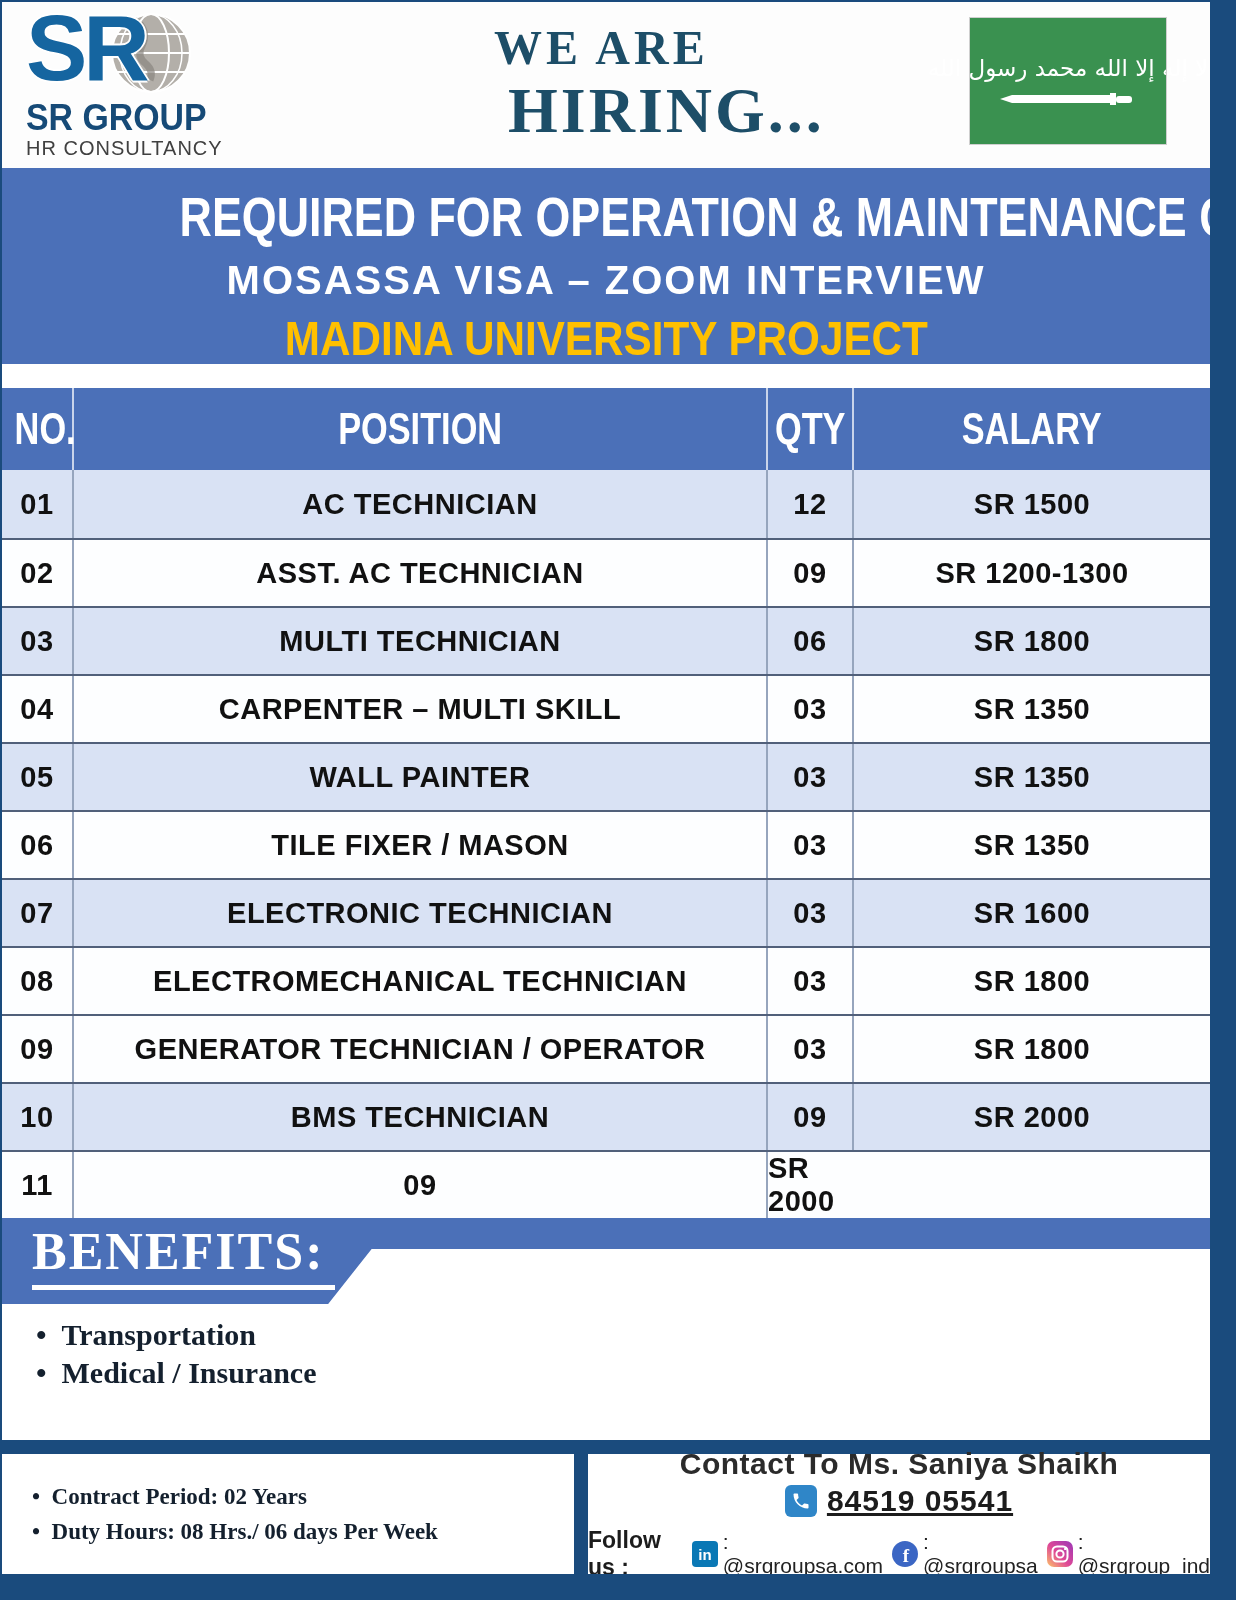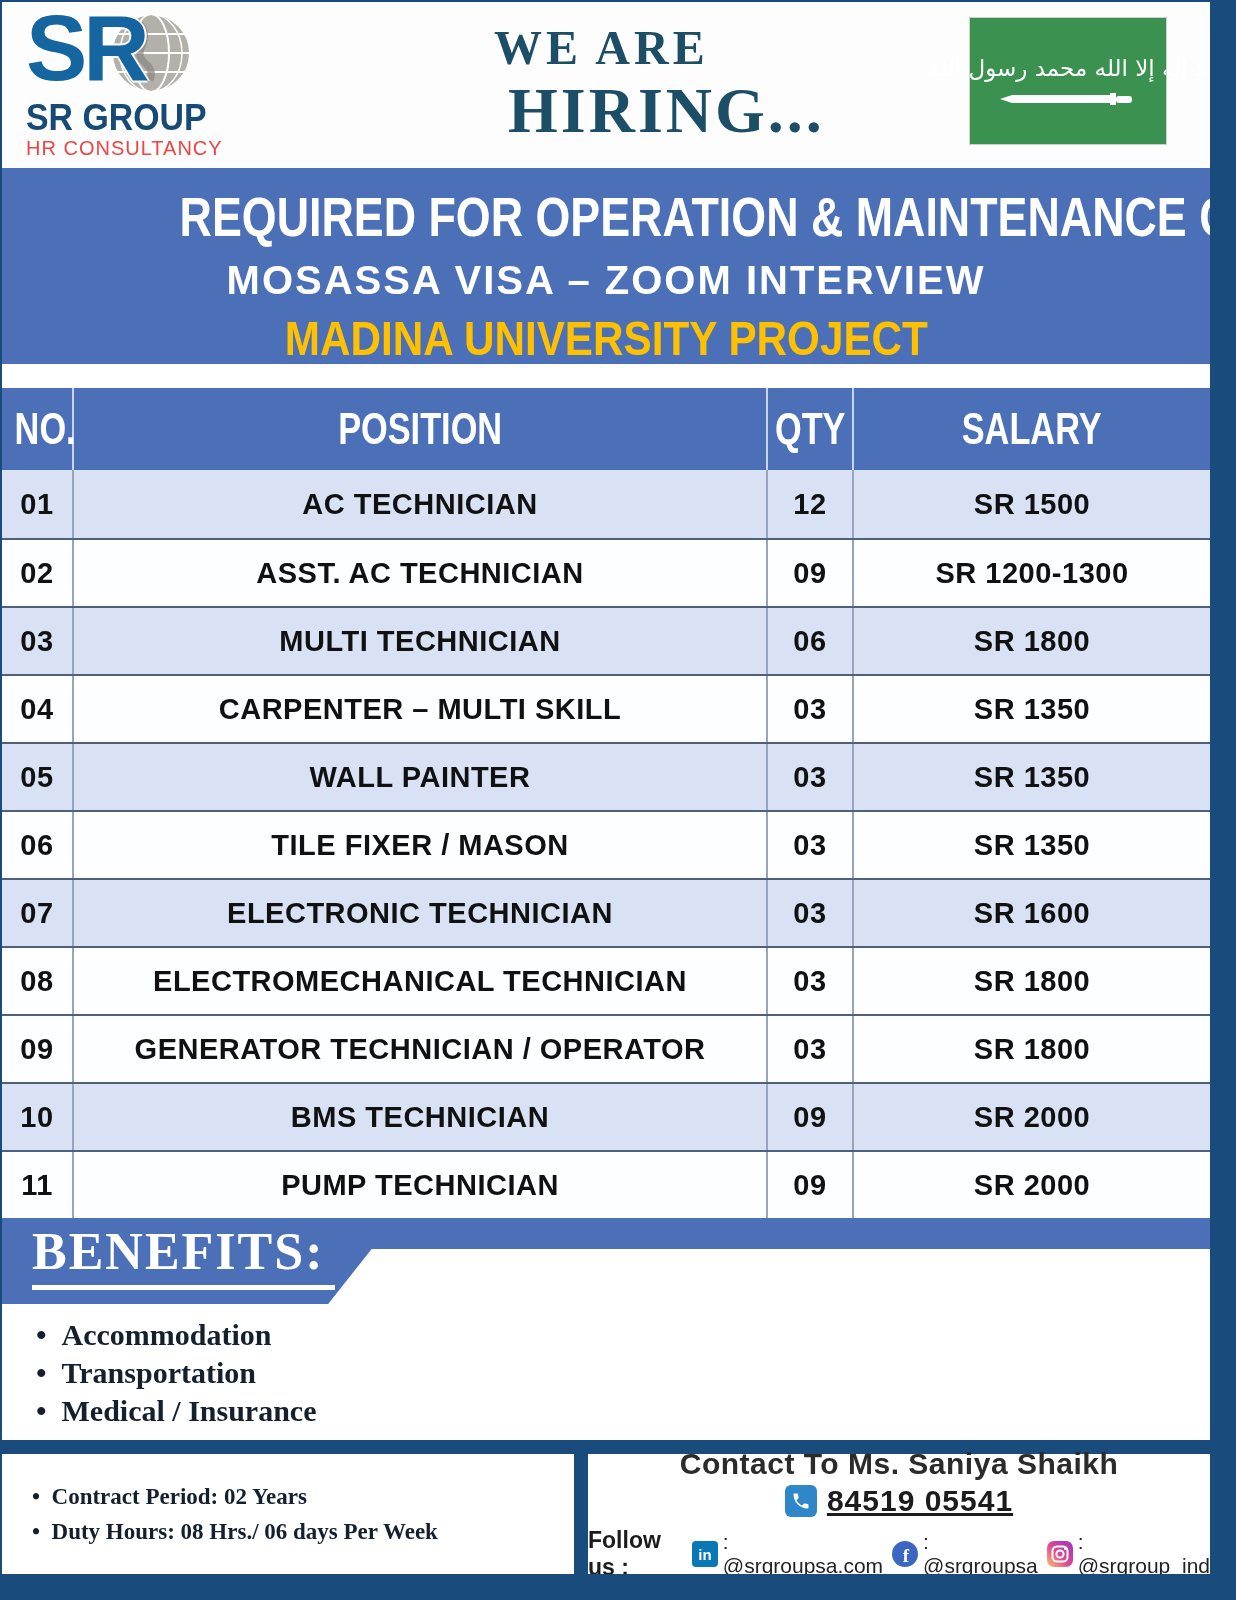--- a/index.html
+++ b/index.html
@@ -20,21 +20,21 @@
   
   .top{height:166px;flex:none;position:relative;background:#fdfdfd;}
   .logo{position:absolute;left:24px;top:8px;width:260px;}
   .logo-mark{position:relative;width:200px;height:84px;}
   .globe{position:absolute;left:84px;top:2px;}
   .monogram{position:absolute;left:0;top:-14px;font-size:92px;font-weight:700;letter-spacing:-4px;
     color:var(--logo-blue);font-family:"Liberation Sans",sans-serif;
     text-shadow:2px 0 0 #fff,-2px 0 0 #fff,0 2px 0 #fff,0 -2px 0 #fff;}
   .logo-name{font-size:36px;font-weight:700;color:#164a77;letter-spacing:0;line-height:36px;margin-top:6px;
     transform:scaleX(.94);transform-origin:left;white-space:nowrap;}
-  .logo-tagline{font-size:20px;color:#ef4444;letter-spacing:1px;line-height:24px;white-space:nowrap;}
+  .logo-tagline{font-size:20px;color:#404040;letter-spacing:1px;line-height:24px;white-space:nowrap;}
 
   .title{position:absolute;left:492px;top:20px;color:var(--title-blue);font-family:"Liberation Serif",serif;}
   .t1{font-size:48px;font-weight:700;letter-spacing:4px;line-height:52px;}
   .t2{font-size:64px;font-weight:700;letter-spacing:3px;line-height:66px;margin-left:14px;margin-top:4px;}
 
   .flag{position:absolute;right:44px;top:16px;width:196px;height:126px;background:var(--flag-green);
     outline:1px solid #cfcfcf;display:flex;flex-direction:column;align-items:center;justify-content:center;gap:10px;}
   .shahada{color:#fff;font-size:23px;white-space:nowrap;direction:rtl;font-family:"DejaVu Sans",sans-serif;}
 
   
@@ -215,34 +215,32 @@
             <div class="td">SR 1800</div>
           </div>
           <div class="t-row shaded">
             <div class="td">10</div>
             <div class="td">BMS TECHNICIAN</div>
             <div class="td">09</div>
             <div class="td">SR 2000</div>
           </div>
           <div class="t-row">
             <div class="td">11</div>
-            <div class="td">PUMP TECHNICIAN</div>
             <div class="td">09</div>
             <div class="td">SR 2000</div>
           </div>
         </div>
     </section>
 
     <section class="ribbon">
       <div class="ribbon-shape"></div>
       <div class="ribbon-heading">BENEFITS:</div>
     </section>
 
     <ul class="benefits" id="benefits">
-        <li>Accommodation</li>
         <li>Transportation</li>
         <li>Medical / Insurance</li>
       </ul>
 
     <div class="divider"></div>
 
     <section class="bottom">
       <div class="panel panel-left">
         <ul class="details" id="details">
             <li>Contract Period: 02 Years</li>

